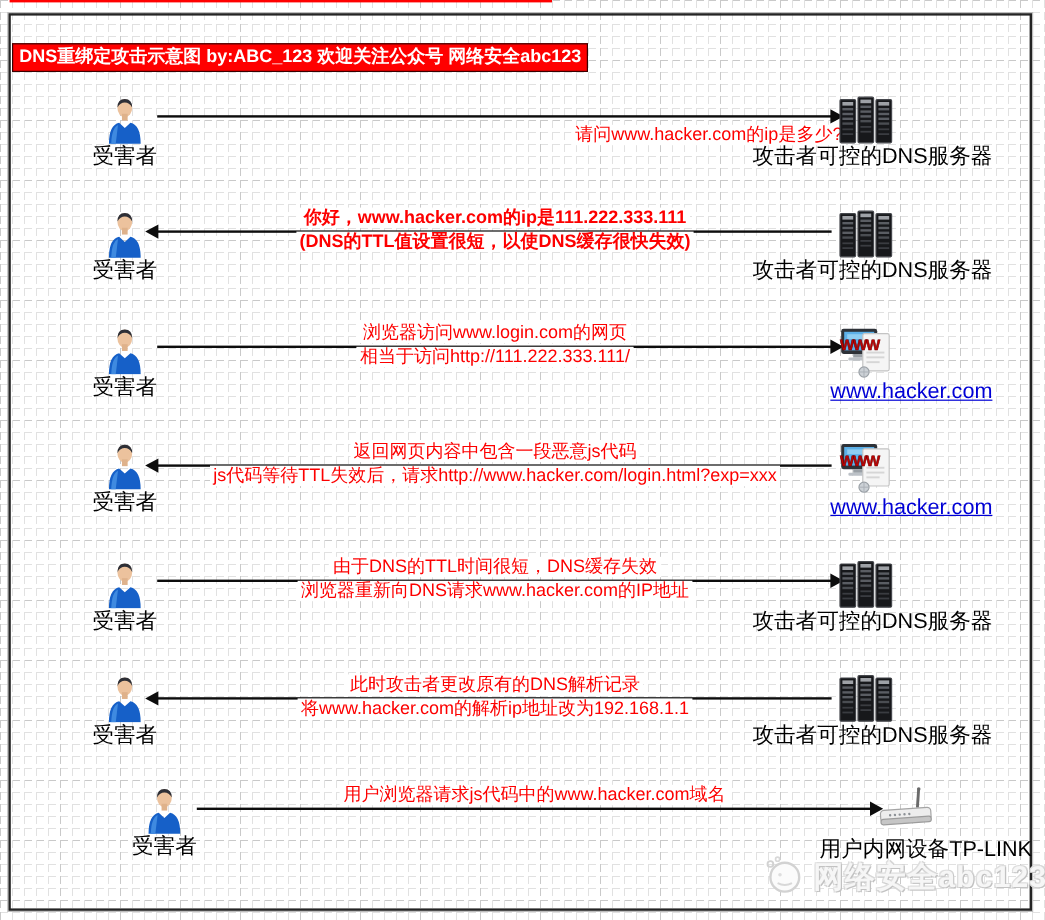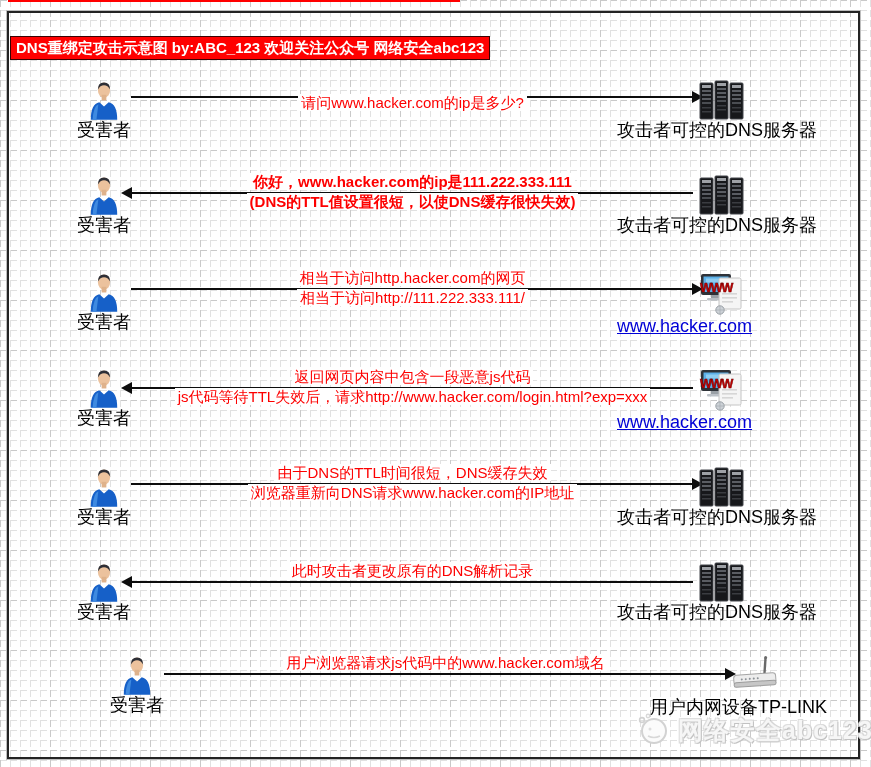--- a/index.html
+++ b/index.html
@@ -23,21 +23,21 @@
     background:#ff0000;color:#ffffff;font-size:15px;font-weight:bold;border:1px solid #3a0000;white-space:nowrap;margin-top:28px;
   }
   .row{position:absolute;left:0;top:0;width:871px;height:72px;}
   .arrow{position:absolute;left:131px;width:562px;height:2px;background:#0d0d0d;}
   .arrow .head{position:absolute;top:-5px;width:0;height:0;border-top:6px solid transparent;border-bottom:6px solid transparent;}
   .arrow.dir-right .head{right:-10px;border-left:11px solid #0d0d0d;}
   .arrow.dir-left  .head{left:-10px;border-right:11px solid #0d0d0d;}
   .msg{position:absolute;left:120px;width:585px;text-align:center;color:#fd0000;font-size:15px;line-height:20px;white-space:nowrap;}
   .msg .t{background:#ffffff;padding:0 3px;}
   .actor-left{position:absolute;left:66px;top:0;width:76px;text-align:center;}
-  .actor-right{position:absolute;left:617px;top:0;width:210px;text-align:left;}
+  .actor-right{position:absolute;left:617px;top:0;width:210px;text-align:right;}
   .actor-label{font-size:18px;color:#000000;line-height:17px;margin-top:2px;white-space:nowrap;}
   .weblink{color:#0000d6;text-decoration:underline;cursor:pointer;}
   .icon-slot svg{display:block;margin:0 auto;}
   .actor-left svg{display:block;margin:0 auto;}
   .watermark{position:absolute;left:636px;top:710px;width:220px;height:40px;display:flex;align-items:center;}
   .wm-text{
     font-size:25px;font-weight:bold;letter-spacing:1px;white-space:nowrap;color:#f6f6f6;
     text-shadow:1px 1px 0 #c2c2c2,-1px -1px 0 #dedede,1px -1px 0 #d6d6d6,-1px 1px 0 #d6d6d6;
   }
 </style>
@@ -46,21 +46,21 @@
 
 <div id="canvas">
   <div class="frame"></div>
   <div class="top-strip"></div>
   <div class="title">DNS重绑定攻击示意图 by:ABC_123 欢迎关注公众号 网络安全abc123</div>
   <div id="rows">
       <div class="row" style="top: 80px;">
     <div class="arrow dir-right" style="top: 16px;">
           <i class="head"></i>
         </div>
-    <div class="msg" style="top: 13px;">
+    <div class="msg" style="top: 23px; text-align: right;">
           <div><span class="t">请问www.hacker.com的ip是多少?</span></div>
         </div>
     <div class="actor-left">
       <span>
         <svg width="34" height="40" viewBox="0 0 36 42">
           <ellipse cx="18" cy="10.5" rx="6.5" ry="8" fill="#ecc29d"></ellipse>
           <path d="M11.5 10 Q11.5 2.5 18 2.5 Q24.5 2.5 24.5 10 Q22 5.5 18 5.5 Q14 5.5 11.5 10 Z" fill="#2e2f36"></path>
           <rect x="15.5" y="15.5" width="5" height="6" fill="#dfb28b"></rect>
           <path d="M4 42 Q4 25.5 13 23.5 L18 28 L23 23.5 Q32 25.5 32 42 Z" fill="#1660c8"></path>
           <path d="M6 42 Q6.5 28 12 25.5 L10 42 Z" fill="#3f8ae0"></path>
@@ -162,21 +162,21 @@
     </svg>
   </span></span>
       <div class="actor-label">攻击者可控的DNS服务器</div>
     </div>
   </div>
       <div class="row" style="top: 272px;">
     <div class="arrow dir-right" style="top: 16px;">
           <i class="head"></i>
         </div>
     <div class="msg" style="top: -4px;">
-          <div><span class="t">相当于访问http.hacker.com的网页</span></div>
+          <div><span class="t">浏览器访问www.login.com的网页</span></div>
           <div><span class="t">相当于访问http://111.222.333.111/</span></div>
         </div>
     <div class="actor-left">
       <span>
         <svg width="34" height="40" viewBox="0 0 36 42">
           <ellipse cx="18" cy="10.5" rx="6.5" ry="8" fill="#ecc29d"></ellipse>
           <path d="M11.5 10 Q11.5 2.5 18 2.5 Q24.5 2.5 24.5 10 Q22 5.5 18 5.5 Q14 5.5 11.5 10 Z" fill="#2e2f36"></path>
           <rect x="15.5" y="15.5" width="5" height="6" fill="#dfb28b"></rect>
           <path d="M4 42 Q4 25.5 13 23.5 L18 28 L23 23.5 Q32 25.5 32 42 Z" fill="#1660c8"></path>
           <path d="M6 42 Q6.5 28 12 25.5 L10 42 Z" fill="#3f8ae0"></path>
@@ -301,20 +301,21 @@
   </span></span>
       <div class="actor-label">攻击者可控的DNS服务器</div>
     </div>
   </div>
       <div class="row" style="top: 562px;">
     <div class="arrow dir-left" style="top: 19px;">
           <i class="head"></i>
         </div>
     <div class="msg" style="top: -1px;">
           <div><span class="t">此时攻击者更改原有的DNS解析记录</span></div>
+          <div><span class="t">将www.hacker.com的解析ip地址改为192.168.1.1</span></div>
         </div>
     <div class="actor-left">
       <span>
         <svg width="34" height="40" viewBox="0 0 36 42">
           <ellipse cx="18" cy="10.5" rx="6.5" ry="8" fill="#ecc29d"></ellipse>
           <path d="M11.5 10 Q11.5 2.5 18 2.5 Q24.5 2.5 24.5 10 Q22 5.5 18 5.5 Q14 5.5 11.5 10 Z" fill="#2e2f36"></path>
           <rect x="15.5" y="15.5" width="5" height="6" fill="#dfb28b"></rect>
           <path d="M4 42 Q4 25.5 13 23.5 L18 28 L23 23.5 Q32 25.5 32 42 Z" fill="#1660c8"></path>
           <path d="M6 42 Q6.5 28 12 25.5 L10 42 Z" fill="#3f8ae0"></path>
         </svg>

